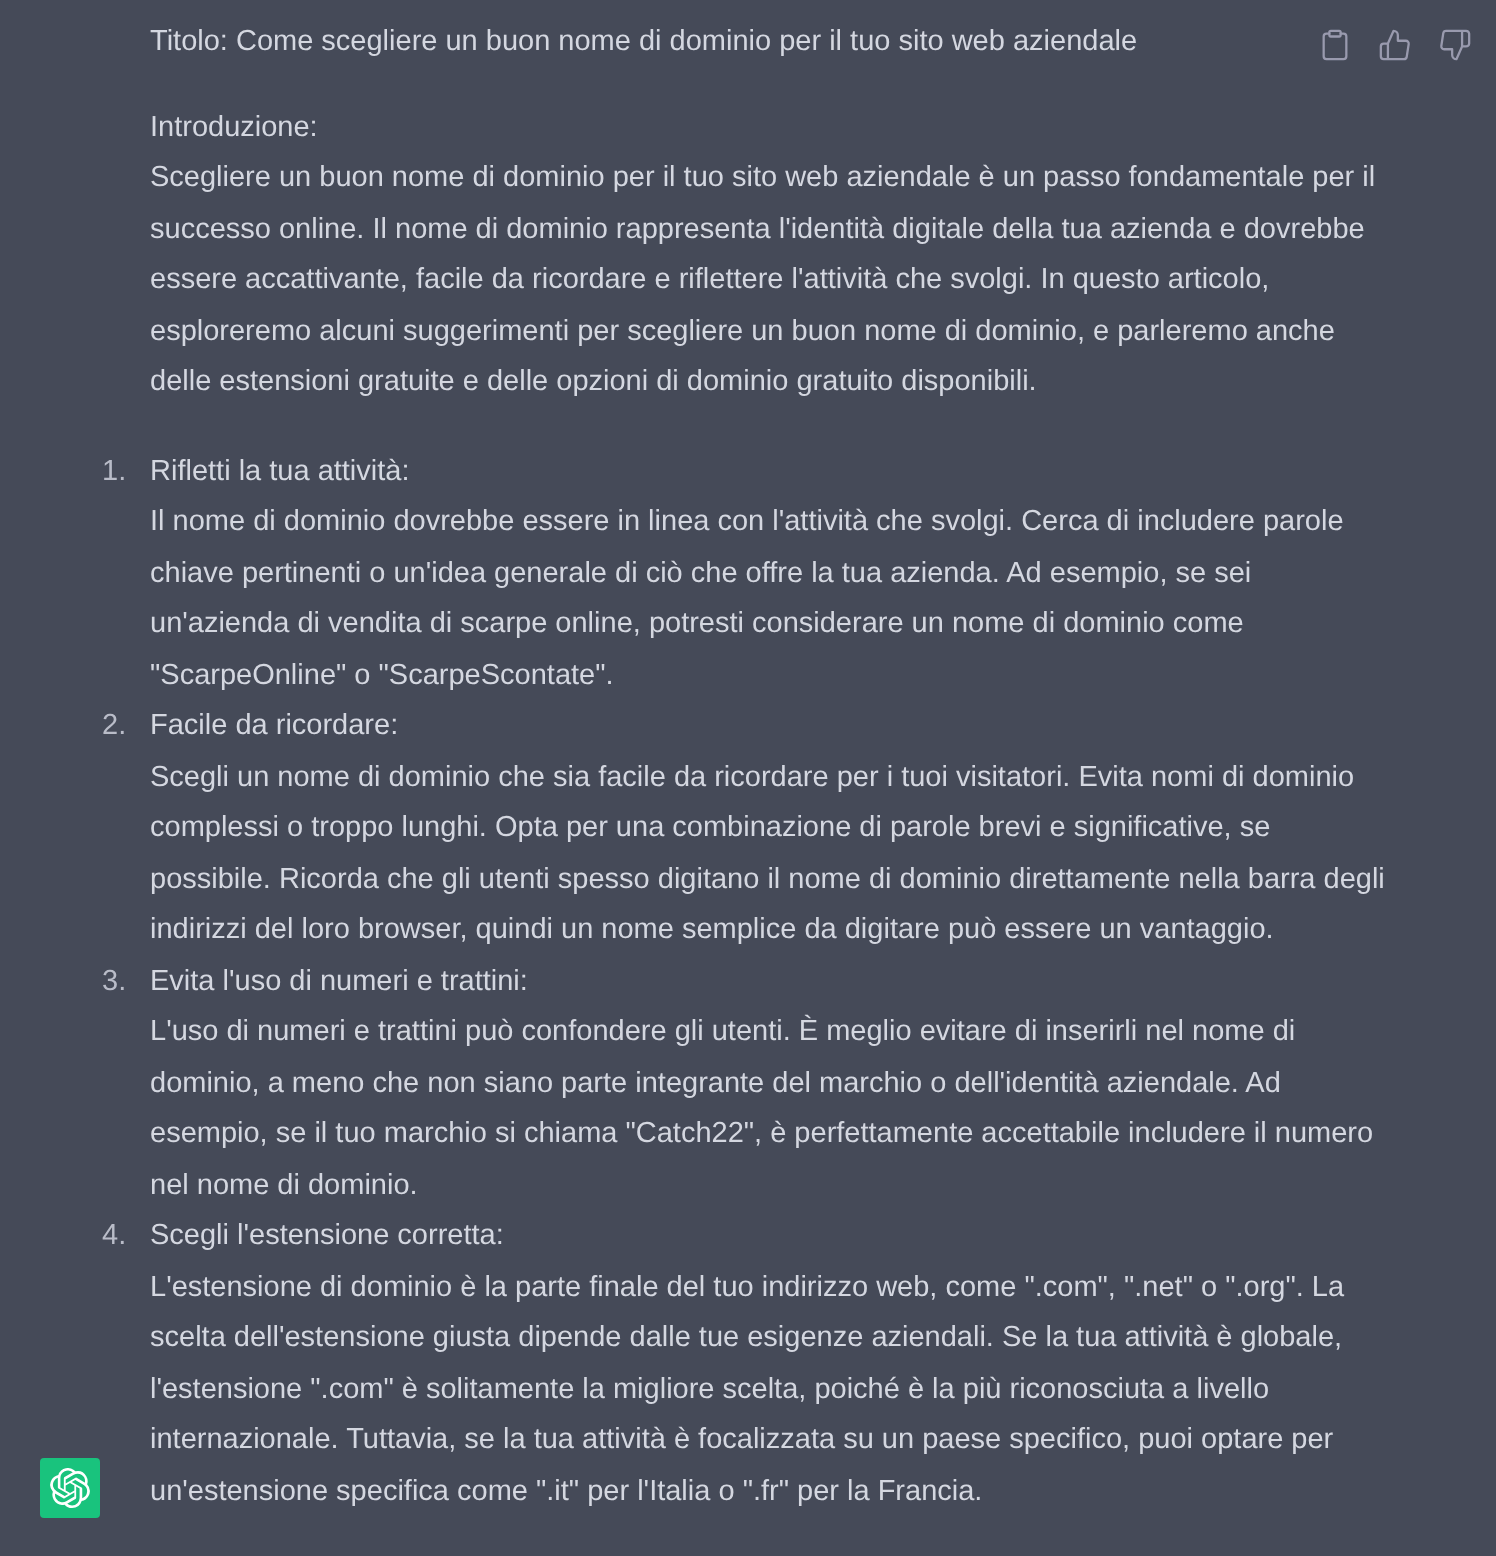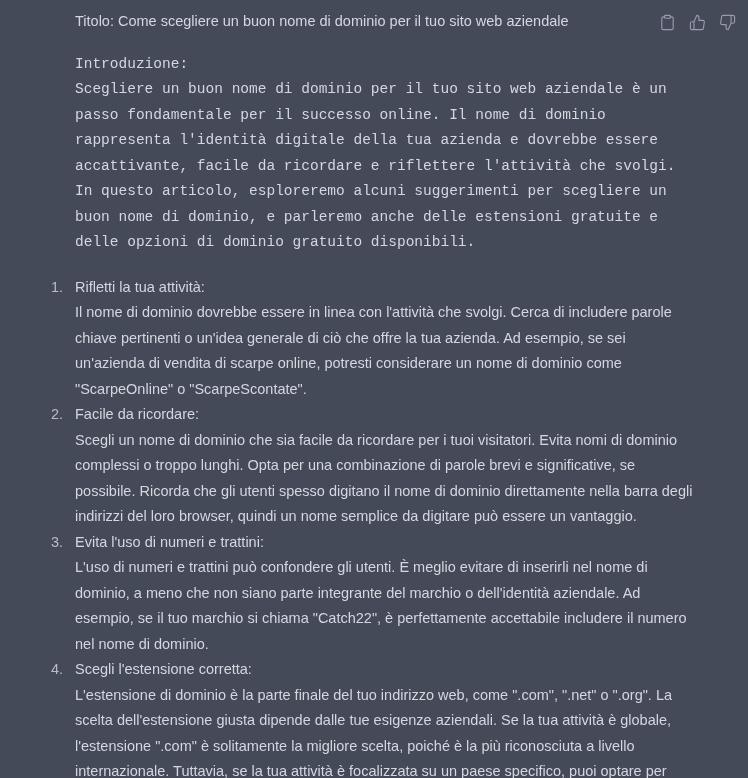--- a/index.html
+++ b/index.html
@@ -33,21 +33,21 @@
     display:flex;align-items:center;justify-content:center;
   }
   .avatar svg{width:20px;height:20px;fill:var(--avatar-fg);}
   .content{
     width:618px;
     color:var(--text-primary);
     font-size:14.5px;
     line-height:25.5px;
   }
   .msg-title{margin:0 0 17px 0;}
-  .intro{margin:0 0 19px 0;font-family:Liberation Mono, monospace;}
+  .intro{margin:0 0 19px 0;}
   ol.suggestions{list-style:none;margin:0;padding:0;}
   ol.suggestions li{position:relative;margin:0;}
   .li-number{
     position:absolute;
     left:-24px;top:0;
     color:var(--text-secondary);
   }
   .actions{
     position:absolute;
     top:13px;right:11px;

